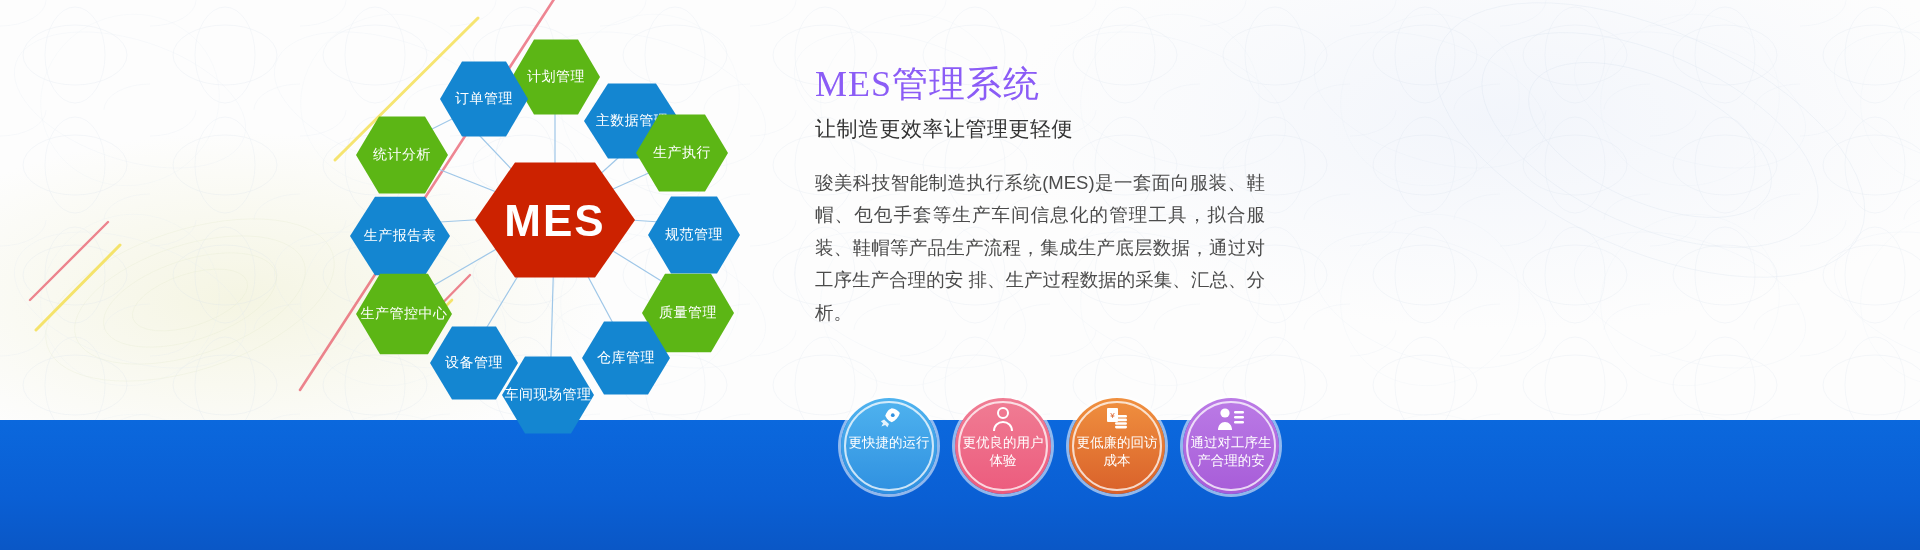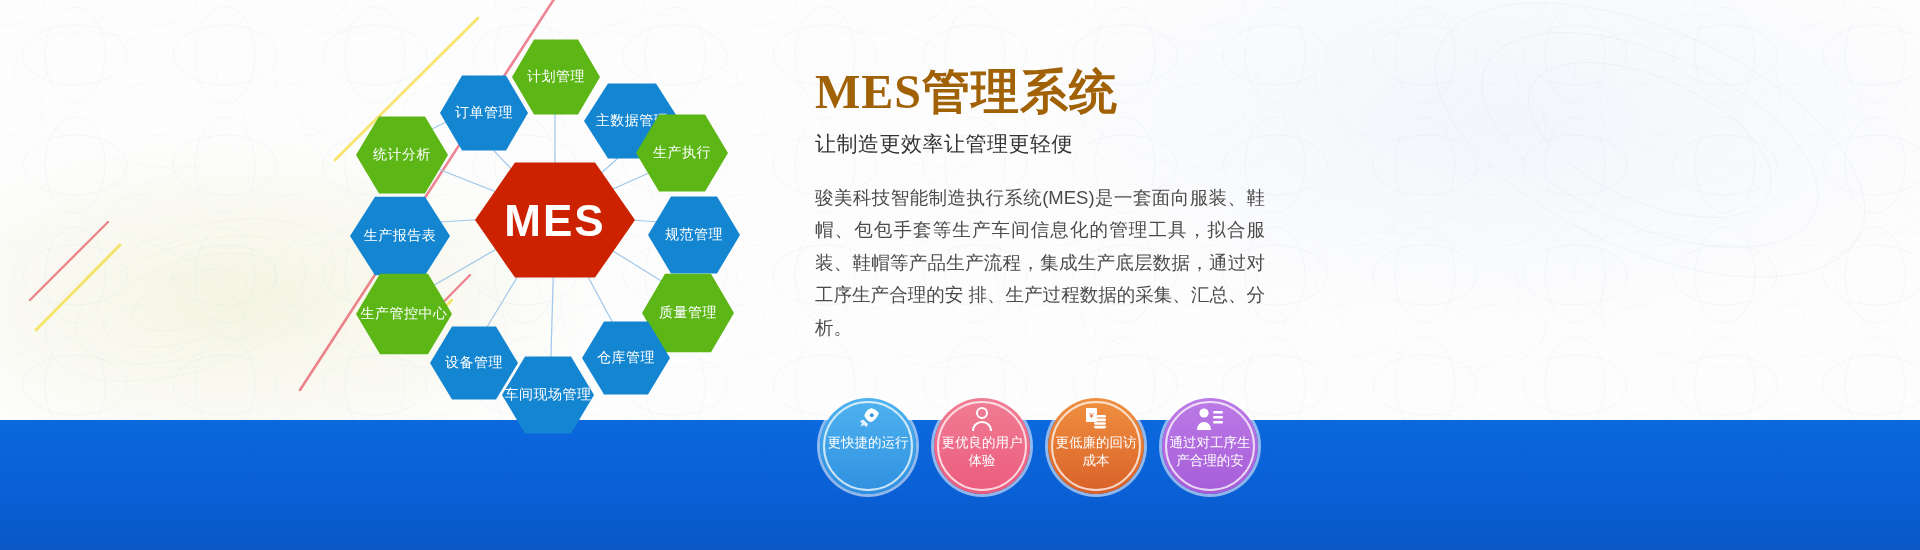--- a/index.html
+++ b/index.html
@@ -44,23 +44,23 @@
   .hex.blue   { background: #1486d1; }
   .hex.center { background: #cc2200; color: #fff; }
   .hex.center span {
     font-size: 44px; font-weight: bold; letter-spacing: 2px;
     font-family: Liberation Sans, sans-serif;
   }
   
   #right { position: absolute; left: 815px; top: 60px; width: 640px; }
   #title {
     font-family: "Liberation Serif", serif;
-    font-weight: bold;
-    font-size: 48px;
-    color: #a16207;
+    font-weight: normal;
+    font-size: 36px;
+    color: #8b5cf6;
     letter-spacing: 1px;
   }
   #subtitle {
     font-size: 21px;
     color: #333;
     margin-top: 6px;
     letter-spacing: .5px;
   }
   #desc {
     margin-top: 24px;
@@ -85,21 +85,21 @@
     position: relative;
   }
   .badge .ring {
     position: absolute; left: 3px; top: 3px; right: 3px; bottom: 3px;
     border: 2px solid rgba(255,255,255,.75); border-radius: 50%;
     pointer-events: none;
   }
   .badge .ico { height: 26px; margin-bottom: 2px; display:flex; align-items:center; }
   .badge .ico svg { display: block; }
   .badge .blabel { font-size: 13.5px; line-height: 1.35; padding: 0 6px; }
-  .b1 { background: linear-gradient(180deg,#4fb3ef 0%, #2f90e0 100%); }
+  .b1 { background: linear-gradient(180deg,#4fb3ef 0%, #2f90e0 100%); margin-left: 21px; }
   .b2 { background: linear-gradient(180deg,#f07d94 0%, #ec5b7d 100%); }
   .b3 { background: linear-gradient(180deg,#f0903f 0%, #d9612a 100%); }
   .b4 { background: linear-gradient(180deg,#bb7be6 0%, #a75cd8 100%); }
 </style>
 </head>
 <body>
 
 <div id="banner">
 
   <div class="bg-top"></div>
@@ -163,21 +163,21 @@
     </svg>
 
     <div class="hex center" style="left:145px; top:150px; width:160px; height:120px;">
       <span>MES</span>
     </div>
 
     <div class="hex green" style="left:182px; top:28px; width:88px; height:78px;">
       <span>计划管理</span>
       </div>
 
-    <div class="hex blue" style="left:110px; top:64px; width:88px; height:78px;">
+    <div class="hex blue" style="left:110px; top:50px; width:88px; height:78px;">
       <span>订单管理</span>
       </div>
 
     <div class="hex blue" style="left:254px; top:72px; width:96px; height:78px;">
       <span>主数据管理</span>
       </div>
 
     <div class="hex green" style="left:26px; top:105px; width:92px; height:80px;align-items:center;">
       <span>统计分析</span>
       </div>

